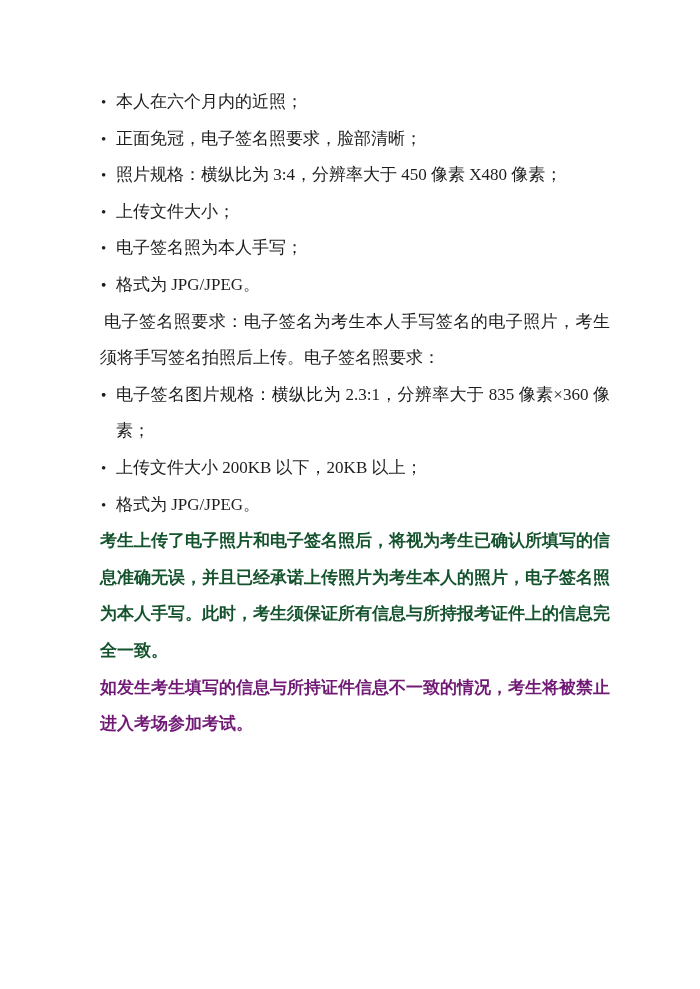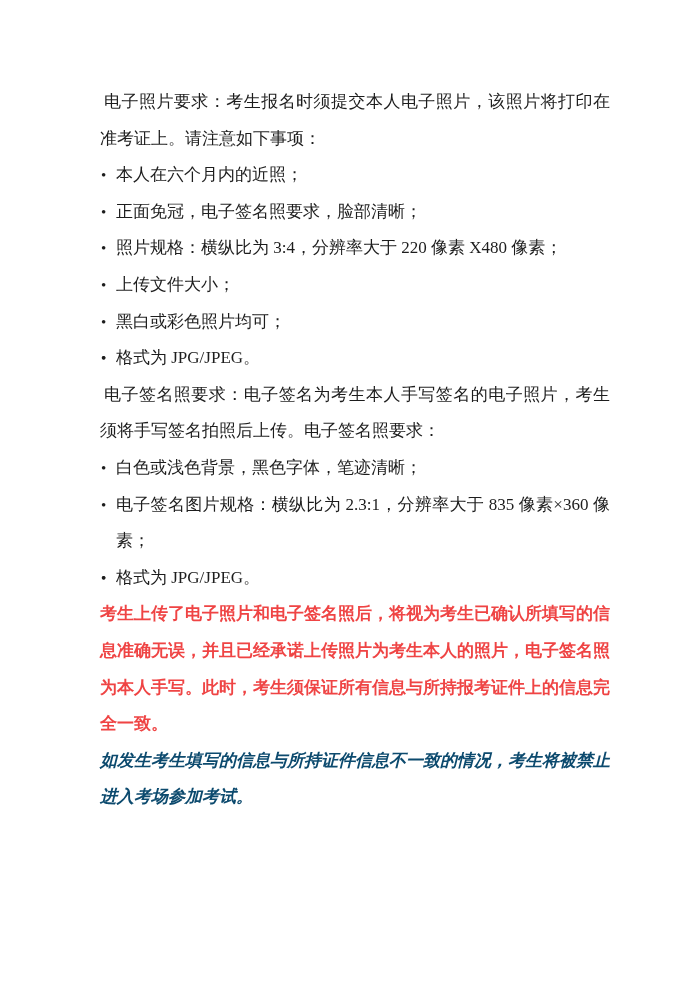--- a/index.html
+++ b/index.html
@@ -44,80 +44,79 @@
   ul.rules li .bullet {
     position: absolute;
     left: 1px;
     top: 0;
     font-size: 15px;
     line-height: 36.6px;
     color: #1d1d1d;
   }
   .notice-bold {
     font-weight: bold;
-    color: #ef4444;
+    color: #14532d;
   }
   .notice-warning {
     font-weight: bold;
   }
 </style>
 </head>
 <body style="background: rgb(255, 255, 255);">
 
 <div class="doc">
 
-  <p class="para">电子照片要求：考生报名时须提交本人电子照片，该照片将打印在准考证上。请注意如下事项：</p>
 
   <ul class="rules">
     <li>
       <span class="bullet">•</span>
       <span>本人在六个月内的近照；</span>
     </li>
     <li>
       <span class="bullet">•</span>
       <span>正面免冠，电子签名照要求，脸部清晰；</span>
     </li>
     <li>
       <span class="bullet">•</span>
-      <span>照片规格：横纵比为 3:4，分辨率大于 220 像素 X480 像素；</span>
+      <span>照片规格：横纵比为 3:4，分辨率大于 450 像素 X480 像素；</span>
     </li>
     <li>
       <span class="bullet">•</span>
       <span>上传文件大小；</span>
     </li>
     <li>
       <span class="bullet">•</span>
-      <span>黑白或彩色照片均可；</span>
+      <span>电子签名照为本人手写；</span>
     </li>
     <li>
       <span class="bullet">•</span>
     </li>
     <li>
       <span class="bullet">•</span>
       <span>格式为 JPG/JPEG。</span>
     </li>
   </ul>
 
   <p class="para">电子签名照要求：电子签名为考生本人手写签名的电子照片，考生须将手写签名拍照后上传。电子签名照要求：</p>
 
   <ul class="rules">
     <li>
       <span class="bullet">•</span>
-      <span>白色或浅色背景，黑色字体，笔迹清晰；</span>
     </li>
     <li>
       <span class="bullet">•</span>
       <span>电子签名图片规格：横纵比为 2.3:1，分辨率大于 835 像素×360 像素；</span>
     </li>
     <li>
       <span class="bullet">•</span>
+      <span>上传文件大小 200KB 以下，20KB 以上；</span>
     </li>
     <li>
       <span class="bullet">•</span>
       <span>格式为 JPG/JPEG。</span>
     </li>
   </ul>
 
   <p class="notice-bold">考生上传了电子照片和电子签名照后，将视为考生已确认所填写的信息准确无误，并且已经承诺上传照片为考生本人的照片，电子签名照为本人手写。此时，考生须保证所有信息与所持报考证件上的信息完全一致。</p>
 
-  <p class="notice-warning" style="color: #0c4a6e; font-style: italic;">如发生考生填写的信息与所持证件信息不一致的情况，考生将被禁止进入考场参加考试。</p>
+  <p class="notice-warning" style="color: #701a75;">如发生考生填写的信息与所持证件信息不一致的情况，考生将被禁止进入考场参加考试。</p>
 
 </div>
 
 </body></html>

